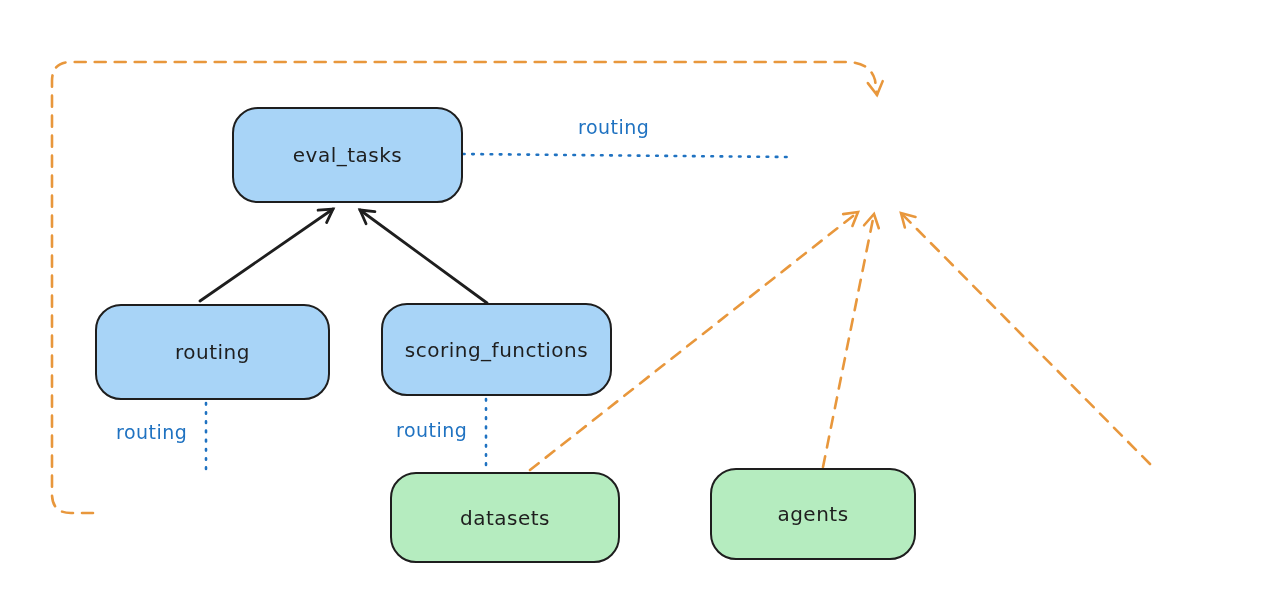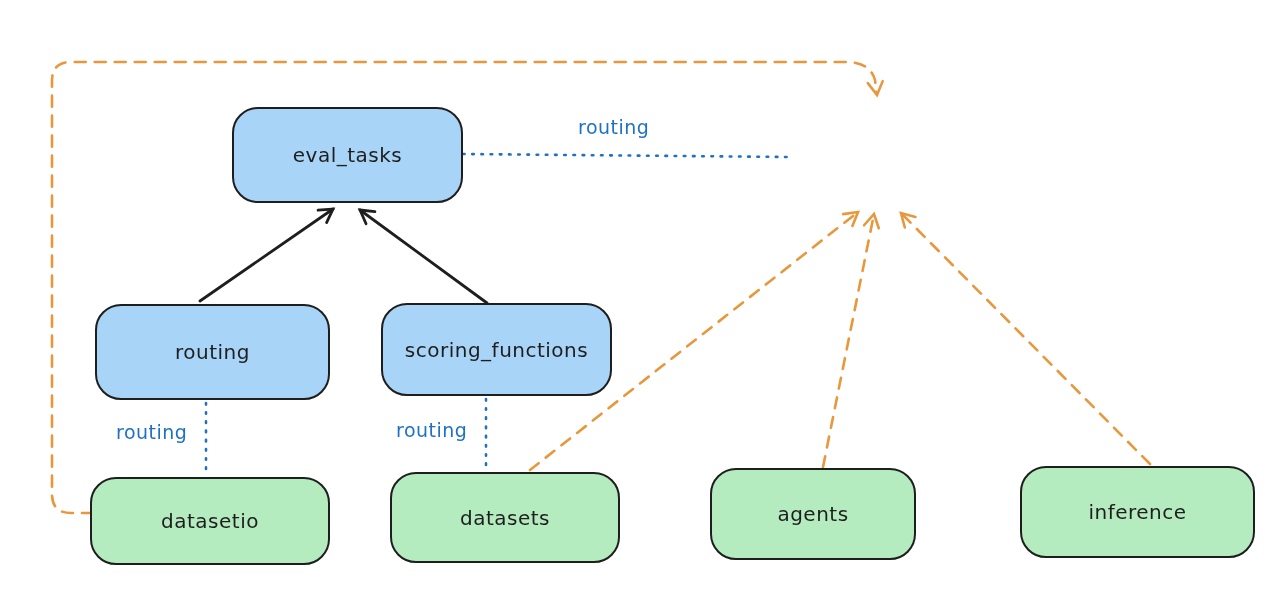--- a/index.html
+++ b/index.html
@@ -104,22 +104,20 @@
 
     <path class="orange-dashed" d="M93 513 L71 513 Q52 513 52 494 L52 81 Q52 62 71 62 L846 62 Q870 62 875 80 L877 95" marker-end="url(#arrow-orange)"></path>
     <path class="orange-dashed" d="M530 470 L858 212" marker-end="url(#arrow-orange)"></path>
     <path class="orange-dashed" d="M823 467 L874 214" marker-end="url(#arrow-orange)"></path>
     <path class="orange-dashed" d="M1150 464 L901 213" marker-end="url(#arrow-orange)"></path>
   </svg>
 
   <div class="node blue" id="n-eval-tasks">eval_tasks</div>
   <div class="node blue" id="n-datasets">routing</div>
   <div class="node blue" id="n-scoring-functions">scoring_functions</div>
-  <div class="node green" id="n-datasetio">datasetio</div>
   <div class="node green" id="n-scoring">datasets</div>
   <div class="node green" id="n-agents">agents</div>
-  <div class="node green" id="n-inference">inference</div>
 
   <span class="edge-label" id="lbl-routing-top">routing</span>
   <span class="edge-label" id="lbl-routing-datasets">routing</span>
   <span class="edge-label" id="lbl-routing-scoring">routing</span>
 
 </div>
 
 </body></html>

